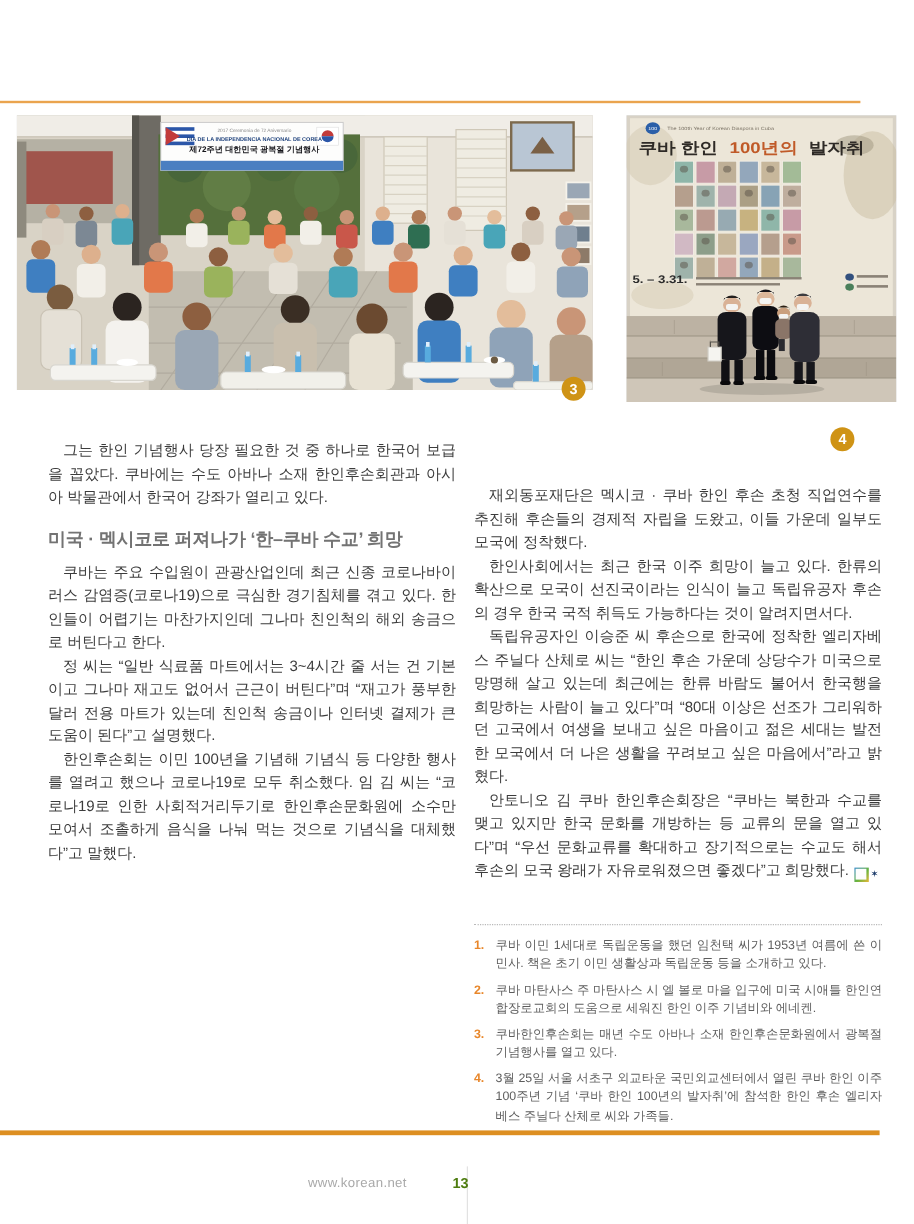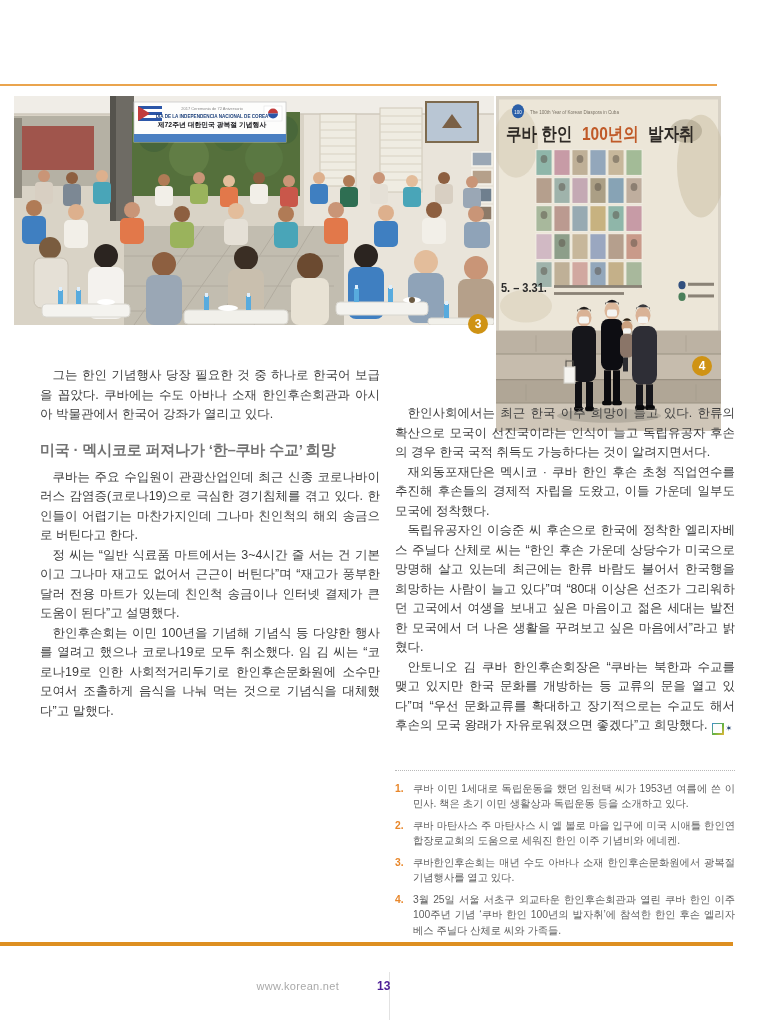--- a/index.html
+++ b/index.html
@@ -13,21 +13,21 @@
     position:absolute; left:0; top:84px; width:717px; height:2px;
     background:#eaa44e;
   }
   .rule-bottom {
     position:absolute; left:0; top:942px; width:733px; height:4px;
     background:#dd8f21;
   }
   .photo { position:absolute; overflow:hidden; background:#ddd; }
   .photo svg { display:block; width:100%; height:100%; }
   .photo3 { left:14px; top:96px; width:480px; height:229px; }
-  .photo4 { left:496px; top:96px; width:225px; height:335px; }
+  .photo4 { left:522px; top:96px; width:225px; height:239px; }
   .badge {
     position:absolute; width:20px; height:20px; border-radius:50%;
     background:#cf9315; color:#fff; font-size:12px; font-weight:bold;
     display:flex; align-items:center; justify-content:center;
     line-height:1;
   }
   .badge3 { left:468px; top:314px; }
   .badge4 { left:692px; top:356px; }
 
   .col {
@@ -62,21 +62,21 @@
   }
   .fn-num { color:#e8872b; font-weight:bold; flex:0 0 14px; }
   .fn-text { flex:1; }
 
   .footer {
     position:absolute; left:0; top:979px; width:631px;
     display:flex; justify-content:center; align-items:center; gap:12px;
   }
   .footer-inner { display:flex; align-items:center; gap:12px; transform:translateX(8px); }
   .footer-url { color:#a9a9a9; font-size:11px; letter-spacing:0.3px; }
-  .footer-page { color:#4c1d95; font-size:12px; font-weight:bold; }
+  .footer-page { color:#4d7c0f; font-size:12px; font-weight:bold; }
   .footer-vline {
     position:absolute; left:389px; top:972px; width:1px; height:48px;
     background:#e2e2e2;
   }
 </style>
 </head>
 <body>
 
 <div class="page">
 
@@ -405,22 +405,22 @@
 
   <div class="col col-left">
     <p>그는 한인 기념행사 당장 필요한 것 중 하나로 한국어 보급을 꼽았다. 쿠바에는 수도 아바나 소재 한인후손회관과 아시아 박물관에서 한국어 강좌가 열리고 있다.</p>
     <h2 class="section-heading">미국 · 멕시코로 퍼져나가 ‘한–쿠바 수교’ 희망</h2>
     <p>쿠바는 주요 수입원이 관광산업인데 최근 신종 코로나바이러스 감염증(코로나19)으로 극심한 경기침체를 겪고 있다. 한인들이 어렵기는 마찬가지인데 그나마 친인척의 해외 송금으로 버틴다고 한다.</p>
     <p>정 씨는 “일반 식료품 마트에서는 3~4시간 줄 서는 건 기본이고 그나마 재고도 없어서 근근이 버틴다”며 “재고가 풍부한 달러 전용 마트가 있는데 친인척 송금이나 인터넷 결제가 큰 도움이 된다”고 설명했다.</p>
     <p>한인후손회는 이민 100년을 기념해 기념식 등 다양한 행사를 열려고 했으나 코로나19로 모두 취소했다. 임 김 씨는 “코로나19로 인한 사회적거리두기로 한인후손문화원에 소수만 모여서 조촐하게 음식을 나눠 먹는 것으로 기념식을 대체했다”고 말했다.</p>
   </div>
 
   <div class="col col-right">
+    <p>재외동포재단은 멕시코 · 쿠바 한인 후손 초청 직업연수를 추진해 후손들의 경제적 자립을 도왔고, 이들 가운데 일부도 모국에 정착했다.</p>
     <p>한인사회에서는 최근 한국 이주 희망이 늘고 있다. 한류의 확산으로 모국이 선진국이라는 인식이 늘고 독립유공자 후손의 경우 한국 국적 취득도 가능하다는 것이 알려지면서다.</p>
-    <p>재외동포재단은 멕시코 · 쿠바 한인 후손 초청 직업연수를 추진해 후손들의 경제적 자립을 도왔고, 이들 가운데 일부도 모국에 정착했다.</p>
     <p>독립유공자인 이승준 씨 후손으로 한국에 정착한 엘리자베스 주닐다 산체로 씨는 “한인 후손 가운데 상당수가 미국으로 망명해 살고 있는데 최근에는 한류 바람도 불어서 한국행을 희망하는 사람이 늘고 있다”며 “80대 이상은 선조가 그리워하던 고국에서 여생을 보내고 싶은 마음이고 젊은 세대는 발전한 모국에서 더 나은 생활을 꾸려보고 싶은 마음에서”라고 밝혔다.</p>
     <p>
       <span>안토니오 김 쿠바 한인후손회장은 “쿠바는 북한과 수교를 맺고 있지만 한국 문화를 개방하는 등 교류의 문을 열고 있다”며 “우선 문화교류를 확대하고 장기적으로는 수교도 해서 후손의 모국 왕래가 자유로워졌으면 좋겠다”고 희망했다.</span><span class="end-mark"><span class="inner">✶</span></span>
     </p>
   </div>
 
   <div class="footnote-block">
     <hr class="dotted-sep">
     <div class="footnotes">
       <div class="footnote">
@@ -430,21 +430,21 @@
       <div class="footnote">
         <span class="fn-num">2.</span>
         <span class="fn-text">쿠바 마탄사스 주 마탄사스 시 엘 볼로 마을 입구에 미국 시애틀 한인연합장로교회의 도움으로 세워진 한인 이주 기념비와 에네켄.</span>
       </div>
       <div class="footnote">
         <span class="fn-num">3.</span>
         <span class="fn-text">쿠바한인후손회는 매년 수도 아바나 소재 한인후손문화원에서 광복절 기념행사를 열고 있다.</span>
       </div>
       <div class="footnote">
         <span class="fn-num">4.</span>
-        <span class="fn-text">3월 25일 서울 서초구 외교타운 한인후손회관과 열린 쿠바 한인 이주 100주년 기념 ‘쿠바 한인 100년의 발자취’에 참석한 한인 후손 엘리자베스 주닐다 산체로 씨와 가족들.</span>
+        <span class="fn-text">3월 25일 서울 서초구 외교타운 국민외교센터에서 열린 쿠바 한인 이주 100주년 기념 ‘쿠바 한인 100년의 발자취’에 참석한 한인 후손 엘리자베스 주닐다 산체로 씨와 가족들.</span>
       </div>
     </div>
   </div>
 
   <div class="rule-bottom"></div>
 
   <div class="footer-vline"></div>
   <div class="footer">
     <div class="footer-inner">
       <span class="footer-url">www.korean.net</span>

